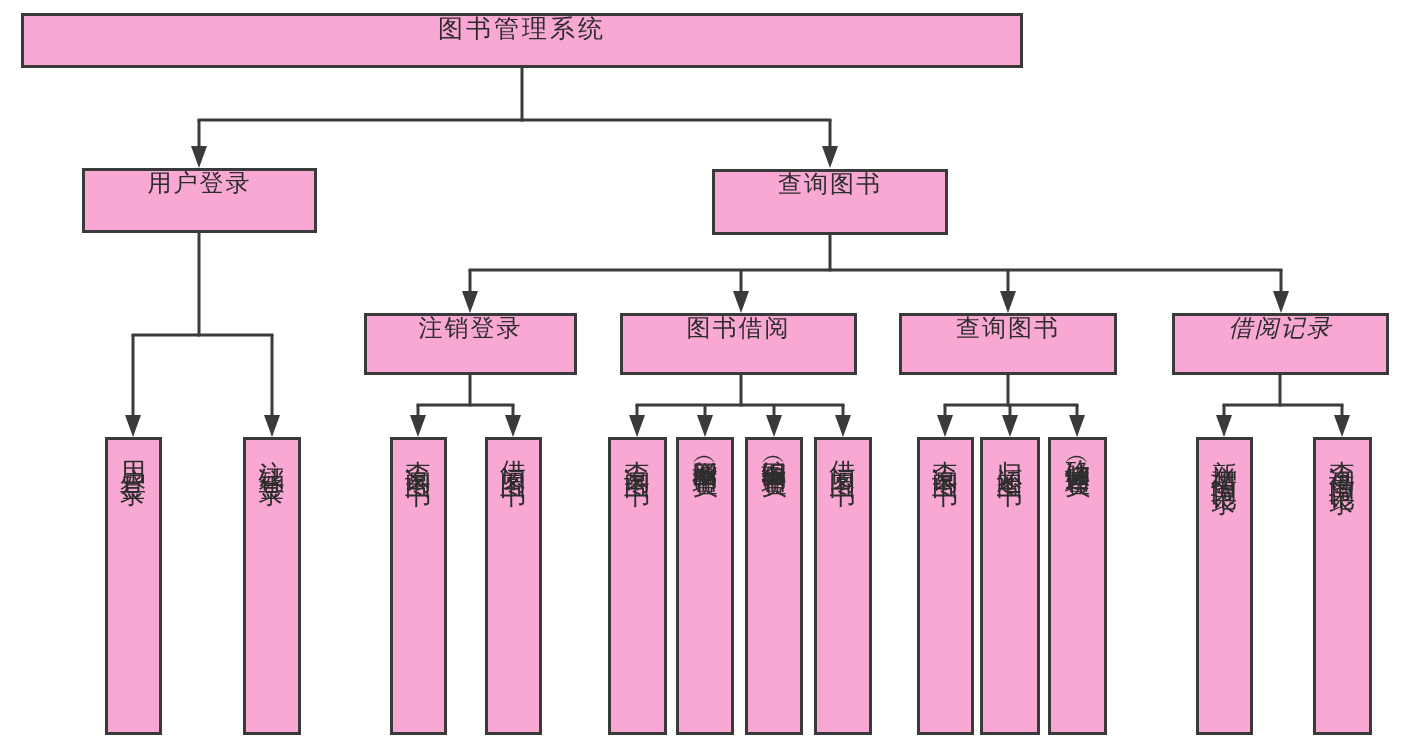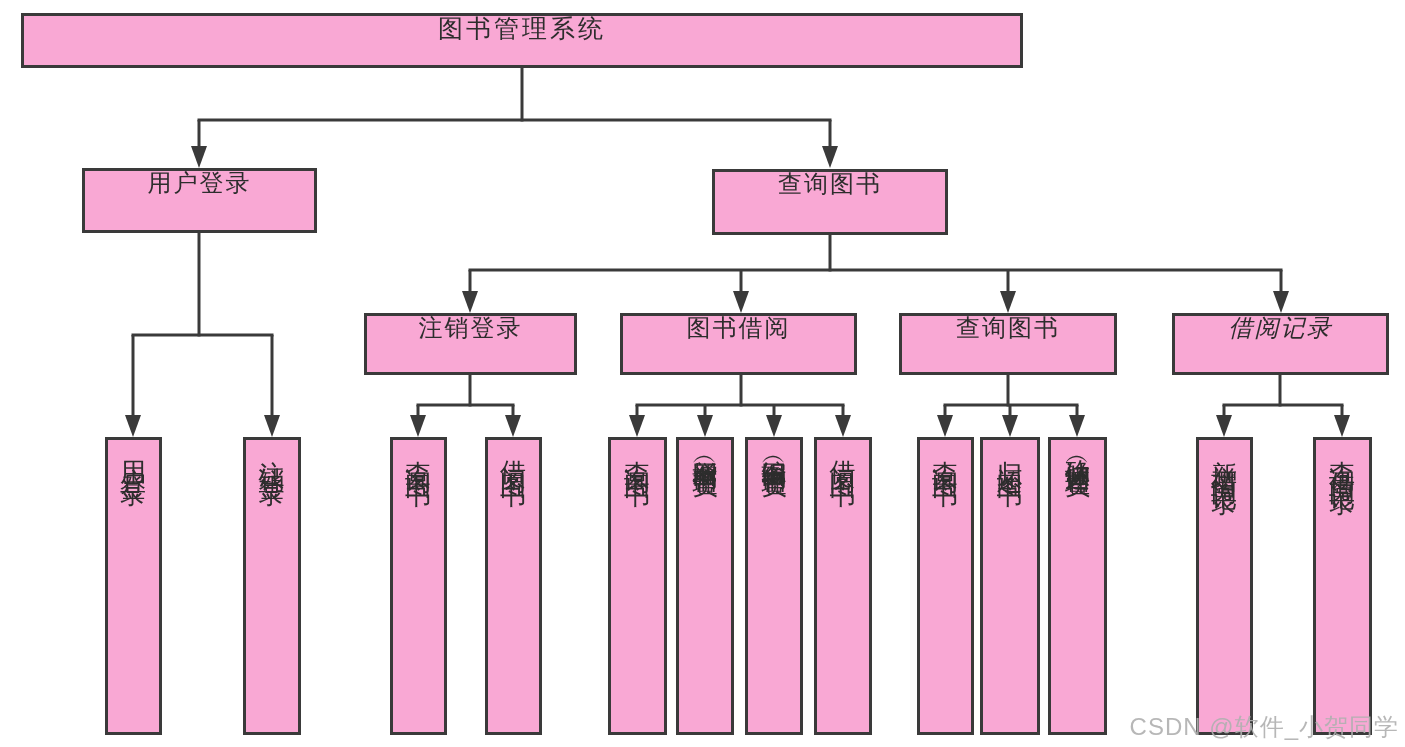--- a/index.html
+++ b/index.html
@@ -157,14 +157,13 @@
       <div class="node vbox long" style="left: 1048px; top: 437px; width: 59px; height: 298px;">
         <span class="lbl">确认归还（管理员）</span>
       </div>
       <div class="node vbox medium" style="left: 1196px; top: 437px; width: 57px; height: 298px;">
         <span class="lbl">新增借阅记录</span>
       </div>
       <div class="node vbox medium" style="left: 1313px; top: 437px; width: 59px; height: 298px;">
         <span class="lbl">查询借阅记录</span>
       </div>
     </div>
-  <div class="watermark">CSDN @软件_小贺同学</div>
 </div>
 
 </body></html>

